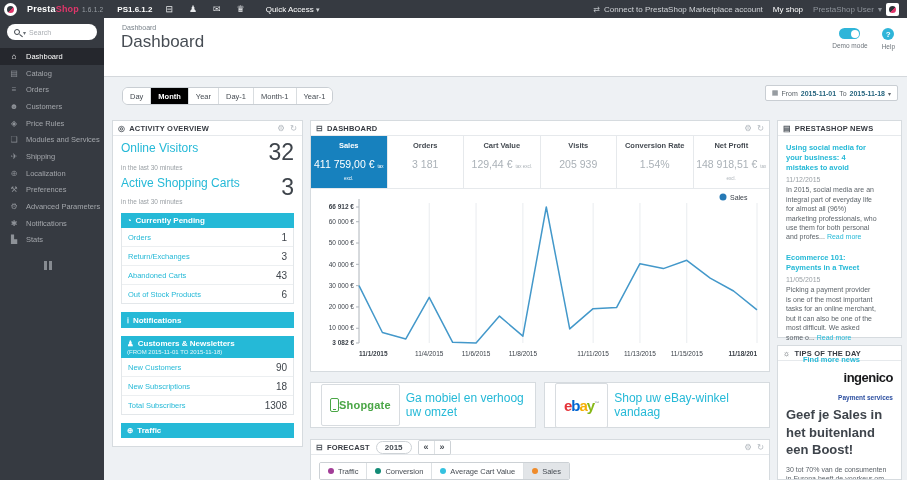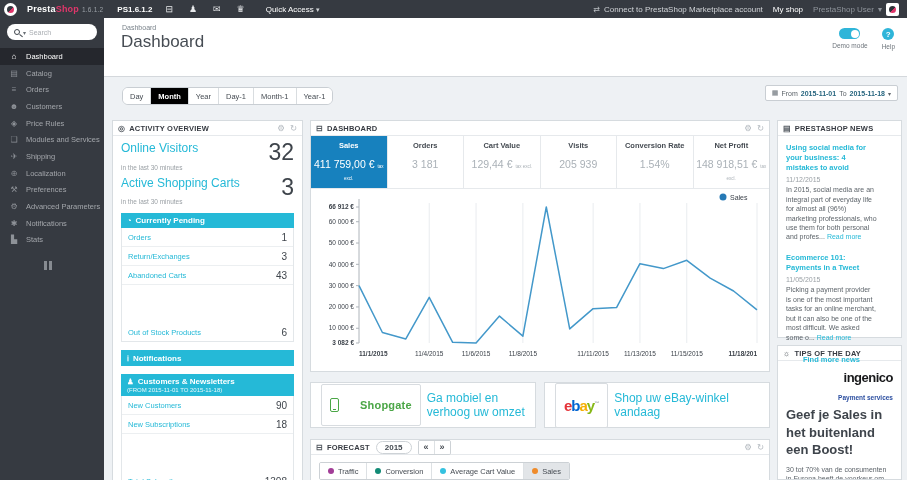--- a/index.html
+++ b/index.html
@@ -81,42 +81,42 @@
   .ov-val { font-size:23px; color:#3e444b; line-height:.9; }
   .ov-sub { font-size:6.5px; color:#9aa0a5; padding:1px 8px 0 8px; }
   .sec { margin:8px 8px 0 8px; }
   .sec-head { background:#25b9d7; color:#fff; padding:3px 6px; font-size:8px; font-weight:700;
     display:flex; align-items:center; gap:4px; }
   .sec-head .si { font-size:7.5px; font-style:normal; }
   .sec-sub { font-size:6px; font-weight:400; color:rgba(255,255,255,.9); margin-top:1px; }
   .sec-rows { border:1px solid #e3e7ea; border-top:0; }
   .s-row { display:flex; justify-content:space-between; align-items:center; padding:3.5px 6px;
     border-bottom:1px solid #eceff1; }
-  .s-row:last-child { border-bottom:0;margin-top:38px; }
+  .s-row:last-child { border-bottom:0; }
   .s-row a { font-size:7.5px; color:#25b9d7; text-decoration:none; cursor:pointer; }
   .s-row .num { font-size:10px; color:#3e444b; }
   .notif-cols { border:1px solid #e3e7ea; border-top:0; display:flex; }
   .n-cell { flex:1; text-align:center; padding:5px 2px 7px 2px; }
   .n-cell:first-child { border-right:1px solid #eceff1; }
   .n-cell a { font-size:7.5px; color:#25b9d7; text-decoration:none; cursor:pointer; }
   .n-val { font-size:15px; color:#3e444b; margin-top:6px; }
   
   #col2 { position:absolute; left:310px; top:120px; width:460px; }
   .kpis { display:flex; border-bottom:1px solid #e6e9ec; }
   .kpi { flex:1; text-align:center; padding:5px 2px 6px 2px; border-right:1px solid #e6e9ec; cursor:pointer; }
   .kpi:last-child { border-right:0; }
   .kpi .k-lbl { font-size:7.5px; font-weight:700; color:#454b52; }
   .kpi .k-val { font-size:10.5px; color:#aab1b7; margin-top:8px; }
   .kpi .k-sfx { font-size:4.5px; color:#aab1b7; }
   .kpi.active { background:#1781be; }
   .kpi.active .k-lbl, .kpi.active .k-val, .kpi.active .k-sfx { color:#fff; }
   .banners { display:flex; gap:8px; margin-top:10px; }
   .banner { flex:1; height:46px; display:flex; align-items:center; padding:0 10px; cursor:pointer; }
   .lg-box { background:#fff; border:1px solid #d8dce0; border-radius:2px; padding:13px 8px;
-    display:flex; align-items:center; gap:21px; }
+    display:flex; align-items:center; gap:0; }
   .phone { width:9px; height:14px; border:1.4px solid #4aa646; border-radius:2px; position:relative; }
   .phone:after { content:""; position:absolute; left:2px; bottom:1px; width:3px; height:1.2px; background:#4aa646; }
   .sg-txt { font-size:11px; color:#4aa646; font-weight:600; letter-spacing:.2px; }
   .ebay-txt { font-size:15px; font-weight:700; letter-spacing:-1px; }
   .ebay-txt .e1{color:#e53238}.ebay-txt .e2{color:#0064d2}.ebay-txt .e3{color:#f5af02}.ebay-txt .e4{color:#86b817}
   .ebay-txt sup { font-size:5px; color:#9aa0a5; letter-spacing:0; }
   .bn-link { font-size:12px; color:#25b9d7; margin-left:6px; }
   .fc-year { border:1px solid #cdd2d6; border-radius:8px; padding:1px 8px; font-size:8px; font-weight:700;
     color:#454b52; margin-left:6px; cursor:pointer; }
   .fc-nav { display:flex; margin-left:6px; border:1px solid #cdd2d6; border-radius:2px; overflow:hidden; }

